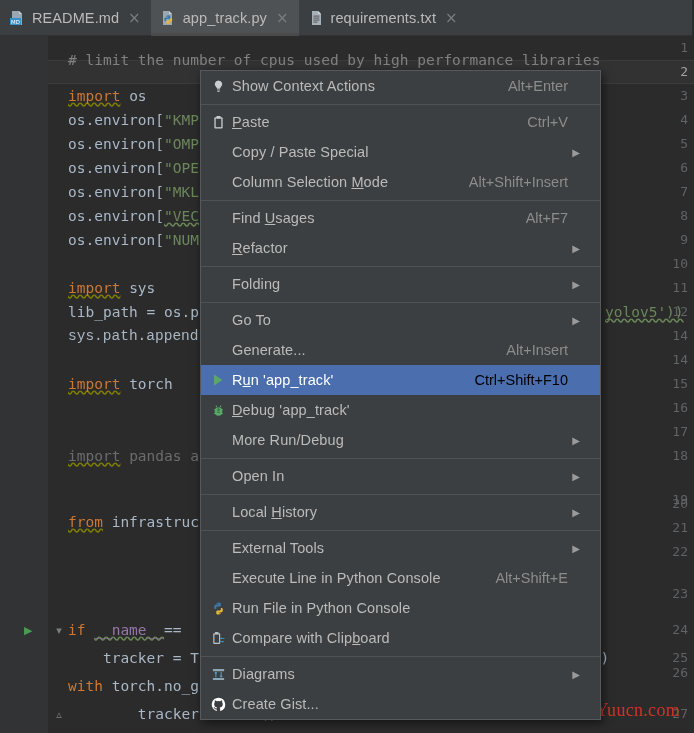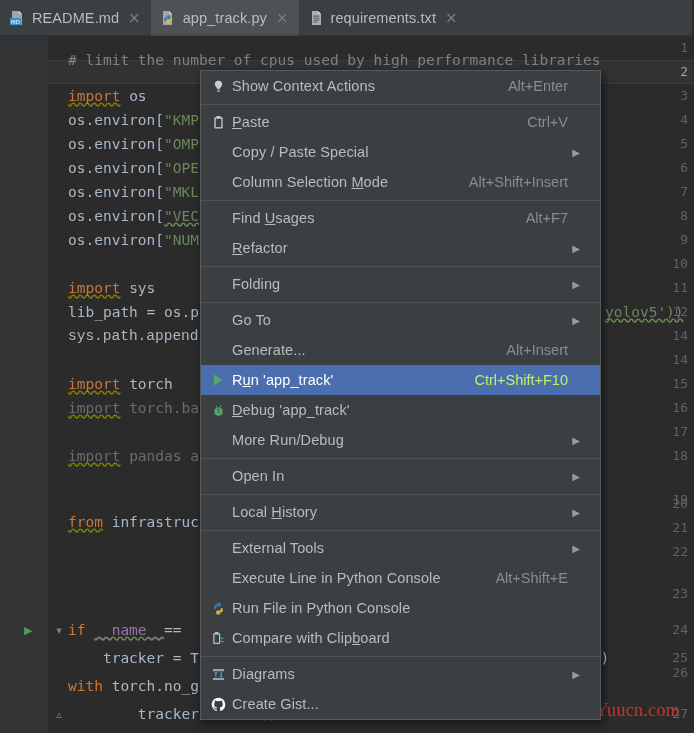--- a/index.html
+++ b/index.html
@@ -95,21 +95,21 @@
     display: flex; align-items: center; height: 30px; position: relative;
     color: #bbbbbb; font-size: 14.5px; cursor: default; padding-right: 16px;
   }
   .mi.sel { background: #4b6eaf; color: #ffffff; }
   .mi .micon {
     width: 28px; flex: 0 0 28px; display: flex; align-items: center;
     justify-content: center; height: 30px; margin-left: 3px;
   }
   .mi .mlabel { flex: 1 1 auto; white-space: nowrap; letter-spacing: .1px; }
   .mi .mkey { color: #8c8c8c; font-size: 14.5px; white-space: nowrap; padding-left: 16px; }
-  .mi.sel .mkey { color: #bef264; }
+  .mi.sel .mkey { color: #000000; }
   .mi .marrow {
     width: 16px; flex: 0 0 16px; text-align: center; color: #9a9a9a; font-size: 10px;
   }
   .msep { height: 1px; background: #4f5355; margin: 3px 0 2px 0; }
   .mn { text-decoration: underline; }
 
   .sicon { display: block; }
 </style>
 </head>
 <body>
@@ -204,21 +204,20 @@
       <div class="cl" style="top:72px;"><span class="id">os.environ[</span><span class="s">"KMP</span></div>
       <div class="cl" style="top:96px;"><span class="id">os.environ[</span><span class="s">"OMP</span></div>
       <div class="cl" style="top:120px;"><span class="id">os.environ[</span><span class="s">"OPE</span></div>
       <div class="cl" style="top:144px;"><span class="id">os.environ[</span><span class="s">"MKL</span></div>
       <div class="cl" style="top:168px;"><span class="id">os.environ[</span><span class="s sq">"VEC</span></div>
       <div class="cl" style="top:192px;"><span class="id">os.environ[</span><span class="s">"NUM</span></div>
       <div class="cl" style="top:240px;"><span class="k sqg">import</span> <span class="id">sys</span></div>
       <div class="cl" style="top:264px;"><span class="id">lib_path = os.p</span></div>
       <div class="cl" style="top:288px;font-family:Liberation Mono, monospace;"><span class="id">sys.path.append</span></div>
       <div class="cl" style="top:336px;"><span class="k sqg">import</span> <span class="id">torch</span></div>
-      <div class="cl" style="top:360px;"><span class="dim sqg">import</span> <span class="dim">torch.ba</span></div>
       <div class="cl" style="top:408px;"><span class="dim sqg">import</span> <span class="dim">pandas a</span></div>
       <div class="cl" style="top:474px;"><span class="k sqg">from</span> <span class="id">infrastruc</span></div>
       <div class="cl" style="top:582px;"><span class="k">if</span> <span class="kw2 sq">__name__</span><span class="id">==</span></div>
       <div class="cl" style="top:610px;"><span class="id">    tracker = Tracker(</span><span class="k">config_path</span><span class="id">=</span><span class="s">"../../settings/config.yml"</span><span class="id">)</span></div>
       <div class="cl" style="top:638px;"><span class="k">with</span> <span class="id">torch.no_grad():</span></div>
       <div class="cl" style="top:666px;"><span class="id">        tracker.detect()</span></div>
 
       
       <div class="cl" style="top:264px; left:537px;"><span class="s sq">yolov5'))</span></div>
     </div>

